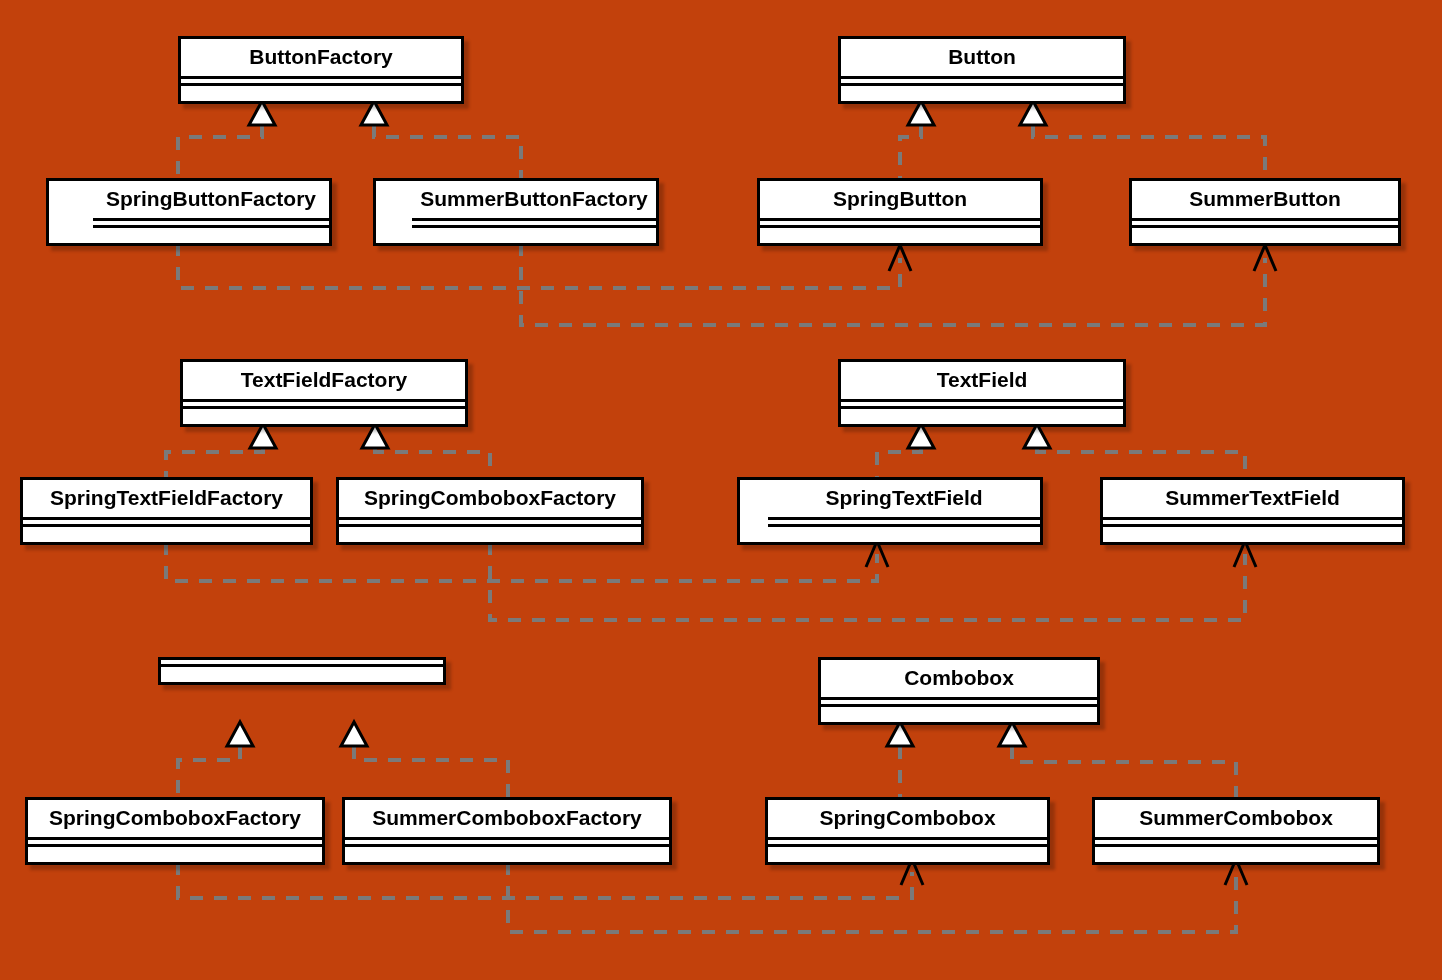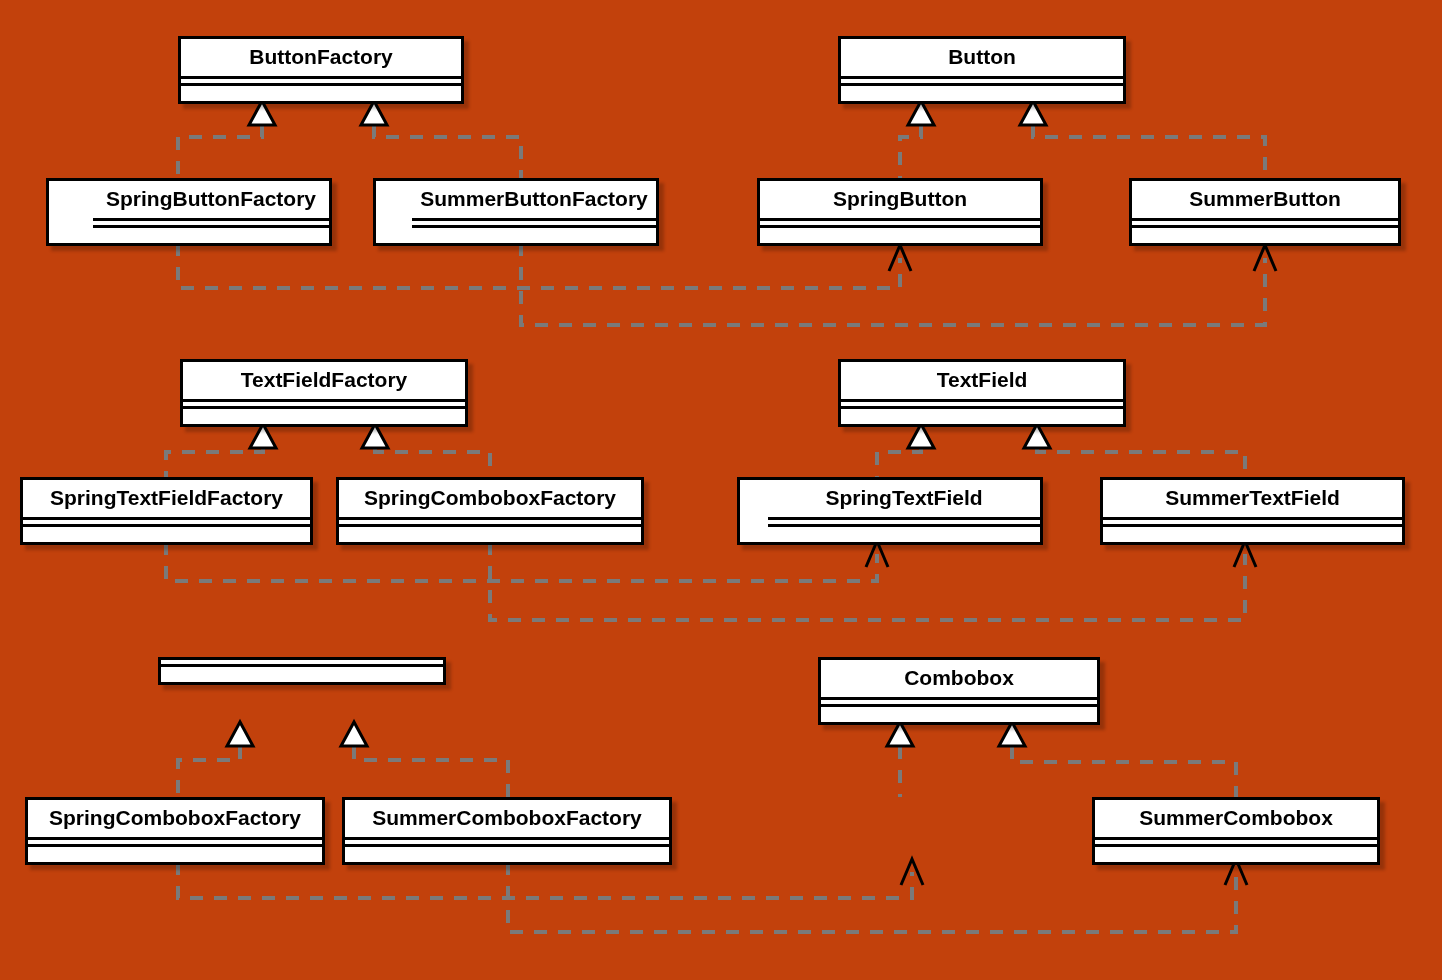--- a/index.html
+++ b/index.html
@@ -186,20 +186,25 @@
       <div class="uml-class" style="left: 25px; top: 797px; width: 300px;">
         <div class="uml-name">SpringComboboxFactory</div>
         <div class="uml-attrs"></div>
         <div class="uml-ops"></div>
       </div>
       <div class="uml-class" style="left: 342px; top: 797px; width: 330px;">
         <div class="uml-name">SummerComboboxFactory</div>
         <div class="uml-attrs"></div>
         <div class="uml-ops"></div>
       </div>
+      <div class="uml-class" style="left: 765px; top: 797px; width: 285px;">
+        <div class="uml-name">SpringCombobox</div>
+        <div class="uml-attrs"></div>
+        <div class="uml-ops"></div>
+      </div>
       <div class="uml-class" style="left: 1092px; top: 797px; width: 288px;">
         <div class="uml-name">SummerCombobox</div>
         <div class="uml-attrs"></div>
         <div class="uml-ops"></div>
       </div>
     </div>
 
 </div>
 
 </body></html>

